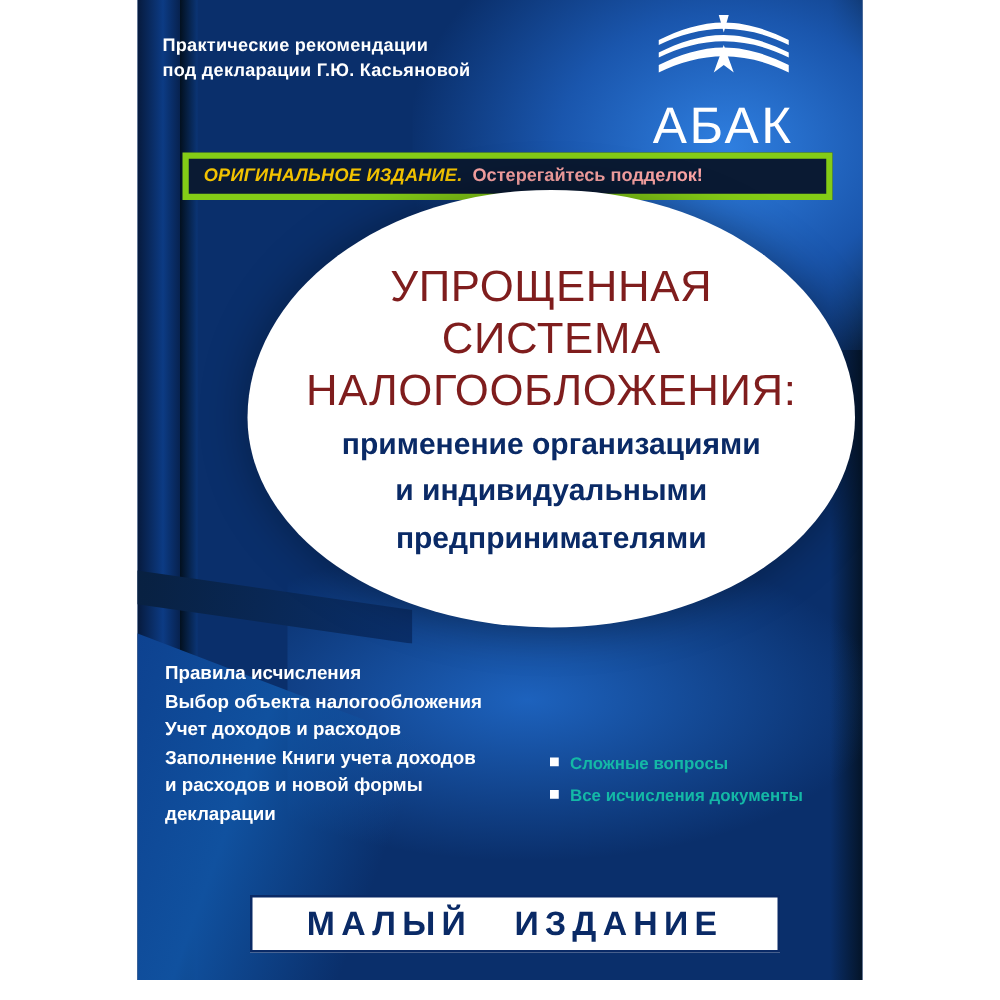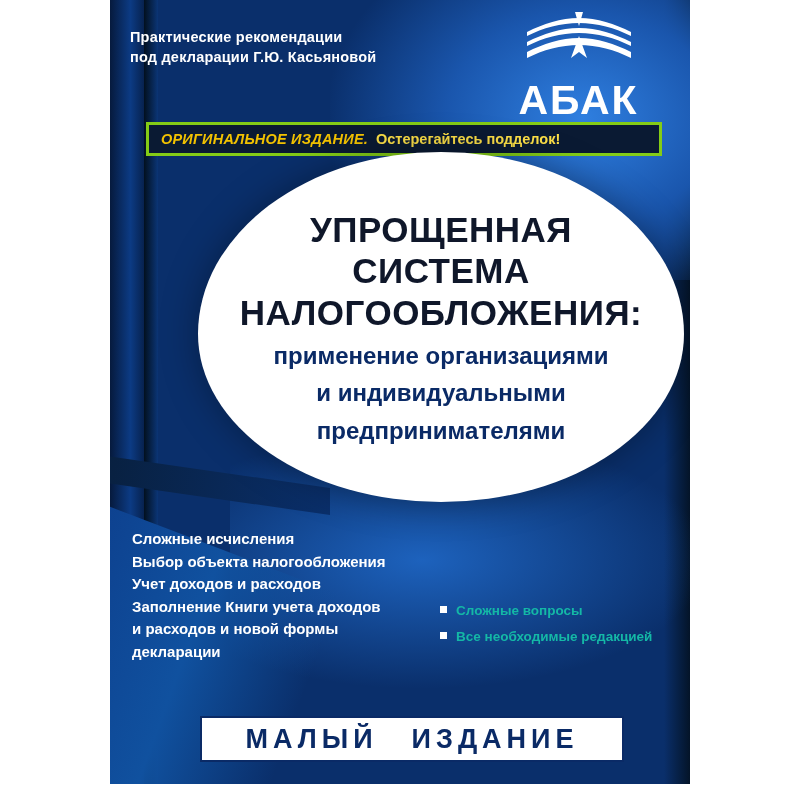--- a/index.html
+++ b/index.html
@@ -55,50 +55,50 @@
     color:#ffffff;font-weight:bold;font-size:14.5px;line-height:1.35;
     letter-spacing:.2px;
   }
 
   
   .logo{
     position:absolute;right:24px;top:12px;width:175px;text-align:center;color:#fff;
   }
   .logo-mark{width:140px;height:66px;margin:0 auto;}
   .logo-name{
-    font-size:41px;font-weight:bold;letter-spacing:2px;line-height:1;margin-top:2px;
+    font-size:41px;font-weight:normal;letter-spacing:2px;line-height:1;margin-top:2px;
   }
 
   
   .strip{
     position:absolute;left:36px;top:122px;width:510px;height:28px;
-    background:#0a1a33;border:3px solid #84cc16;
+    background:#0a1a33;border:5px solid #84cc16;
     display:flex;align-items:center;
   }
   .strip-a{
     color:#f2c200;font-style:italic;font-weight:bold;font-size:14.5px;
     padding-left:12px;letter-spacing:.2px;
   }
   .strip-b{
-    color:#fde047;font-weight:bold;font-size:14.5px;padding-left:8px;
+    color:#fca5a5;font-weight:bold;font-size:14.5px;padding-left:8px;
   }
 
   
   .blob{
     position:absolute;left:88px;top:152px;width:486px;height:350px;
     background:#ffffff;border-radius:50% 50% 50% 50%/52% 52% 48% 48%;
     box-shadow:0 0 36px rgba(0,0,0,.35);
   }
   .blob-inner{
     position:absolute;left:0;top:0;width:100%;height:100%;
     display:flex;flex-direction:column;justify-content:center;align-items:center;
     text-align:center;
   }
   .t1{
-    color:#0f172a;font-weight:bold;font-size:35px;line-height:1.18;letter-spacing:.5px;
+    color:#7f1d1d;font-weight:normal;font-size:35px;line-height:1.18;letter-spacing:.5px;
     text-transform:uppercase;
   }
   .t2{
     color:#0a2a66;font-weight:bold;font-size:24px;line-height:1.22;margin-top:8px;
   }
 
   
   .features{
     position:absolute;left:22px;top:528px;width:330px;
     color:#ffffff;font-weight:bold;font-size:15px;line-height:1.5;
@@ -167,32 +167,32 @@
         <div class="t1">Упрощенная</div>
         <div class="t1">система</div>
         <div class="t1">налогообложения:</div>
         <div class="t2">применение организациями</div>
         <div class="t2">и индивидуальными</div>
         <div class="t2">предпринимателями</div>
       </div>
     </div>
 
     <div class="features">
-      <div>Сложные исчисления</div>
+      <div>Правила исчисления</div>
       <div>Выбор объекта налогообложения</div>
       <div>Учет доходов и расходов</div>
       <div>Заполнение Книги учета доходов</div>
       <div>и расходов и новой формы</div>
       <div>декларации</div>
     </div>
 
     <div class="bullets">
       <ul>
         <li>Сложные вопросы</li>
-        <li>Все необходимые редакцией</li>
+        <li>Все исчисления документы</li>
       </ul>
     </div>
 
     <div class="bottom">
       <span>МАЛЫЙ</span>
       <span>ИЗДАНИЕ</span>
     </div>
 
   </div>
 </div>

